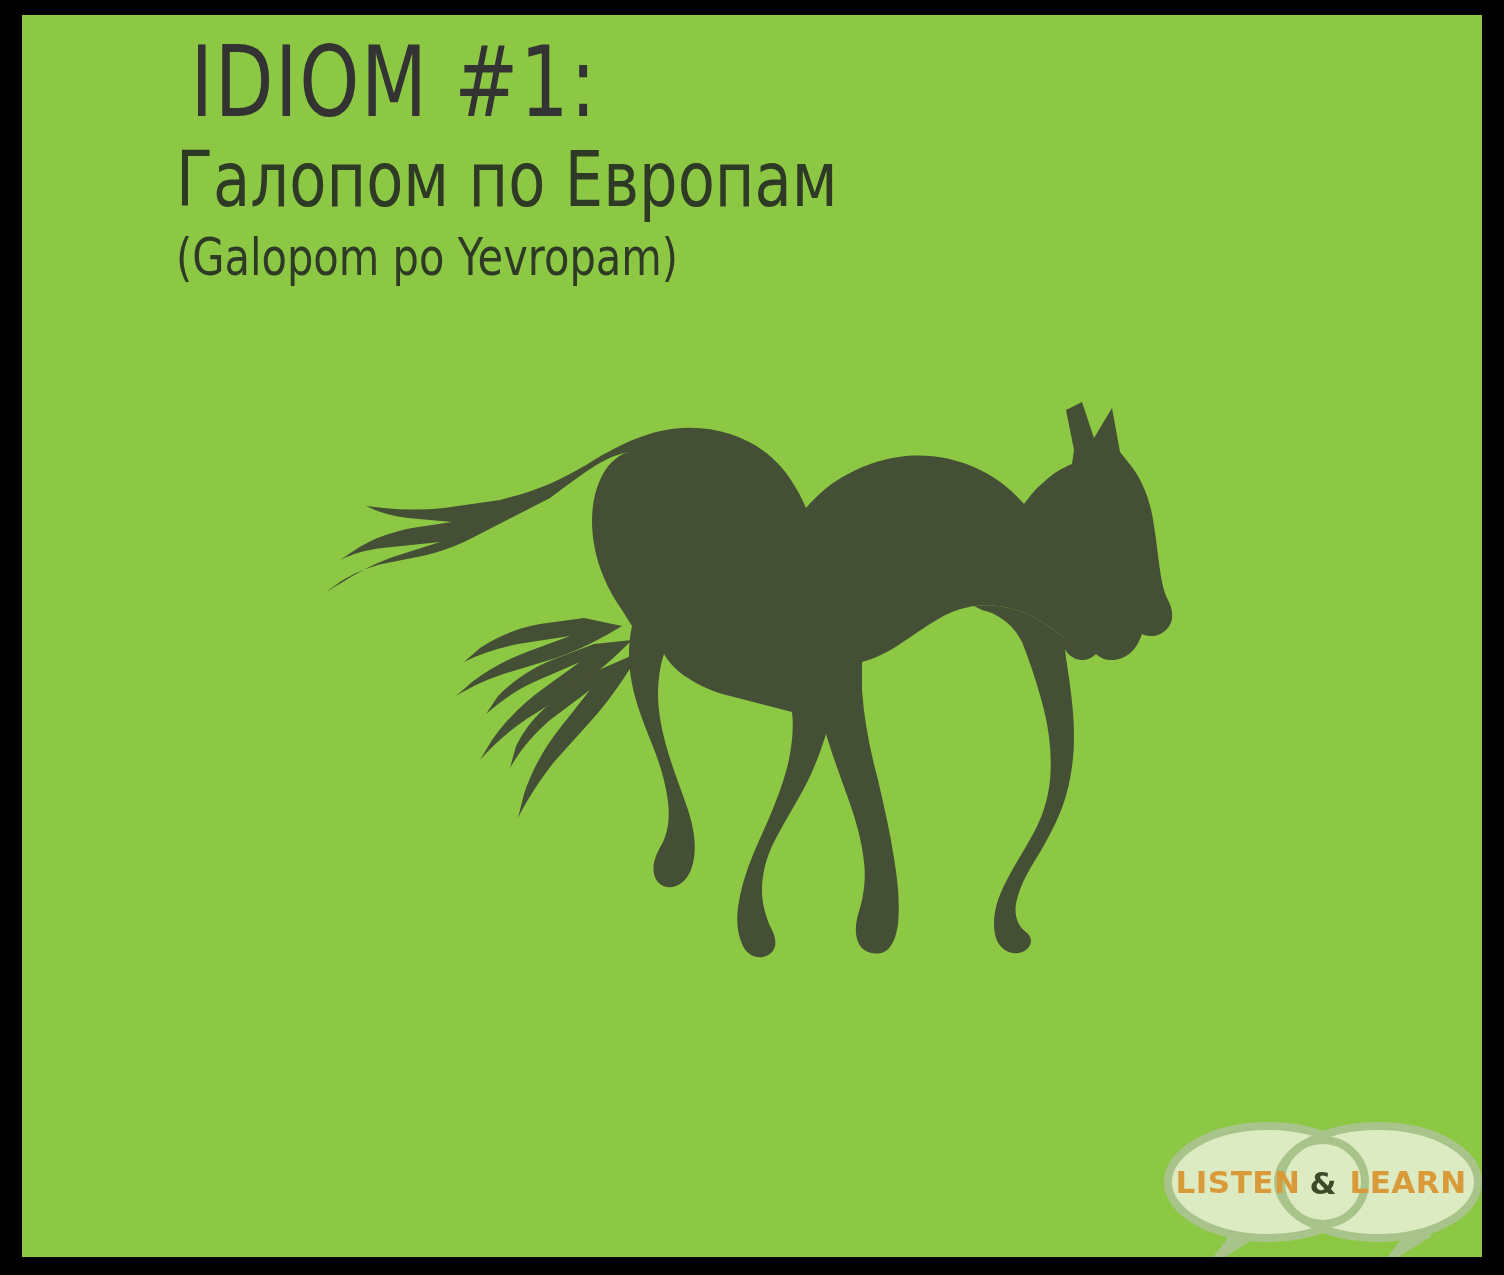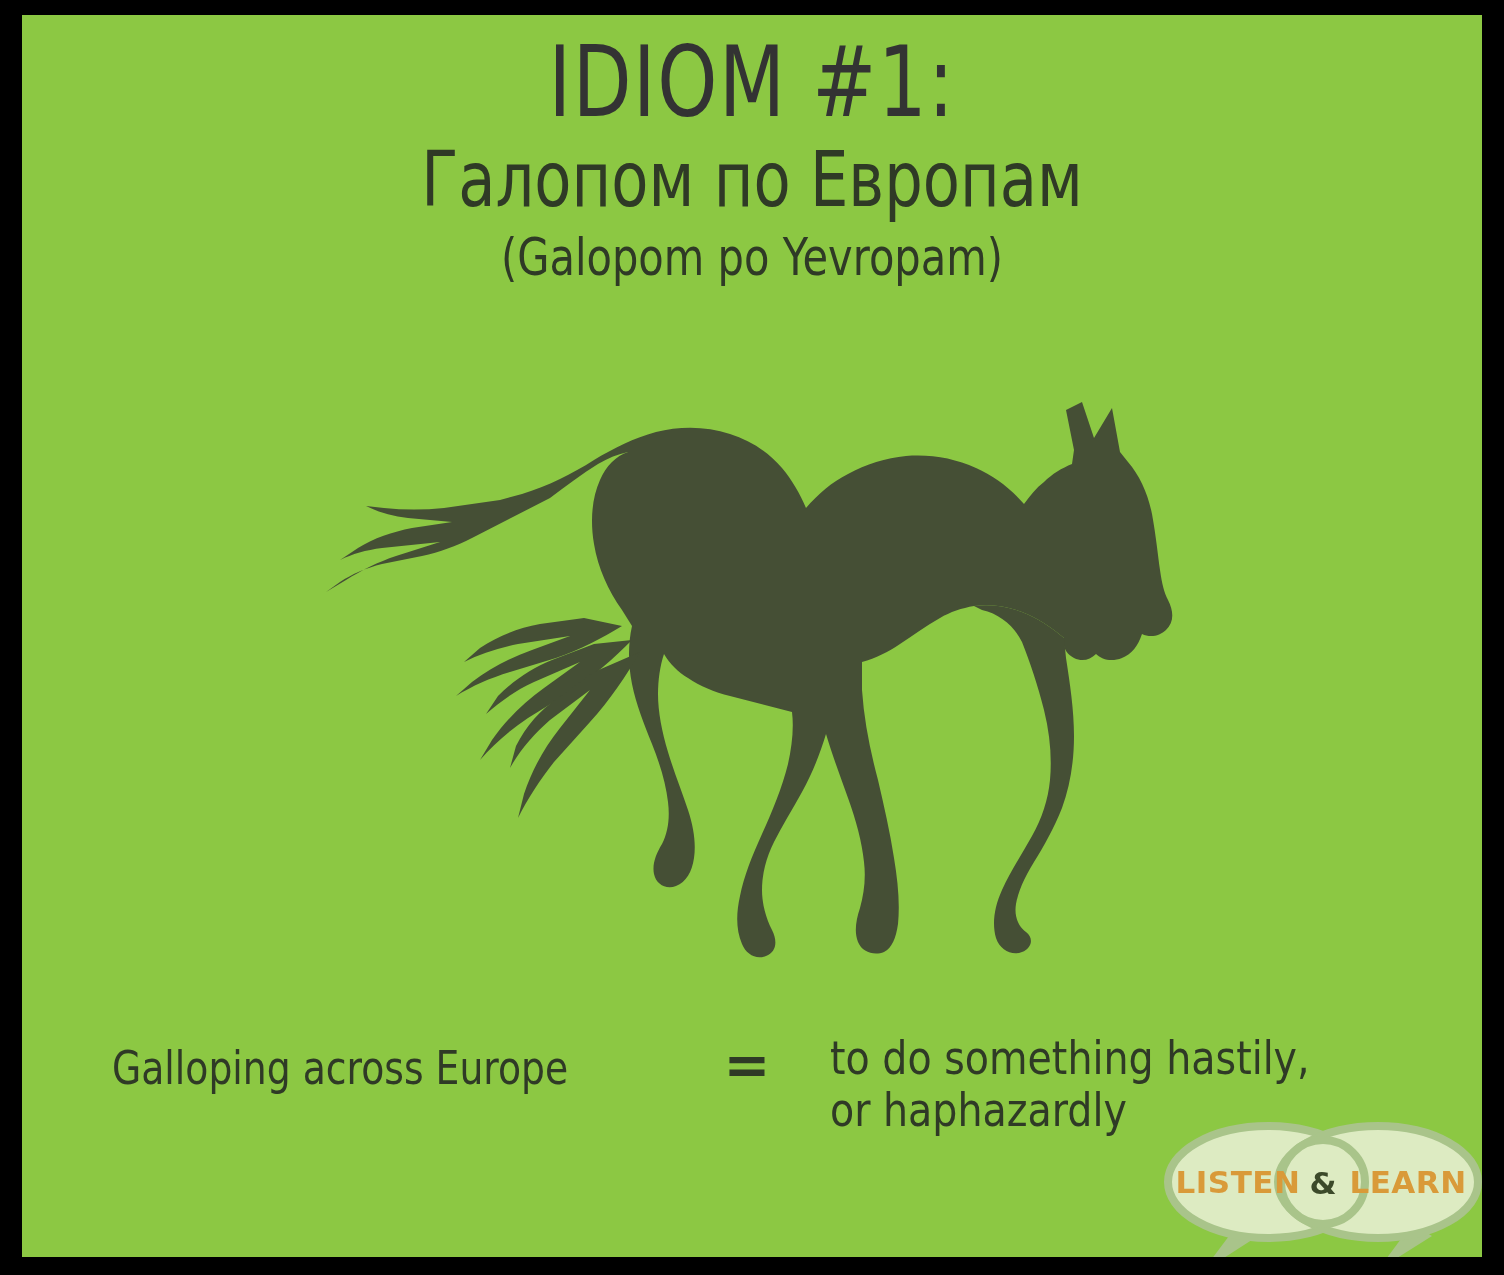--- a/index.html
+++ b/index.html
@@ -28,24 +28,23 @@
     top: 15px;
     width: 1460px;
     height: 1242px;
     background: #8CC843;
     overflow: hidden;
   }
 
   
   .heading-block {
     position: absolute;
-    left: 0;
+    left: 8px;
     top: 18px;
     width: 1460px;
-    text-align: center;
     pointer-events: none;
   }
 
   #title-main {
     font-family: "DejaVu Sans", "Liberation Sans", sans-serif;
     font-size: 98px;
     font-weight: 400;
     letter-spacing: 2px;
     color: #333333;
     line-height: 1.02;
@@ -291,30 +290,20 @@
             C 692 236 678 224 660 220
             Z"></path>
 
           <path d="M 300 236 C 280 248 258 260 234 268 L 188 282 C 168 288 150 296 134 306 L 150 292 C 168 278 188 268 210 260 L 248 246 L 196 254 C 176 258 158 264 142 272 L 158 258 C 176 246 196 238 218 234 L 262 228 Z"></path>
           <path d="M 310 250 C 292 268 272 286 248 302 L 206 328 C 188 340 172 354 158 370 L 170 350 C 184 330 202 312 222 298 L 258 272 L 212 292 C 194 300 178 312 164 324 L 176 306 C 192 290 210 278 230 270 L 272 254 Z"></path>
           <path d="M 318 262 C 304 286 288 310 268 332 L 232 372 C 218 390 206 408 196 428 L 202 404 C 210 380 222 358 238 338 L 268 300 L 228 330 C 212 344 198 360 188 378 L 194 356 C 204 336 218 320 236 308 L 272 282 Z"></path>
         </g>
       </svg>
     </div>
 
-    <div id="meaning-row">
-      <div id="literal-text">Galloping across Europe</div>
-
-      <div id="equals-sign">=</div>
-
-      <div id="definition-text">
-        <span class="dl">to do something hastily,</span>
-        <span class="dl">or haphazardly</span>
-      </div>
-    </div>
 
     <div id="logo">
       <svg viewBox="0 0 340 160" xmlns="http://www.w3.org/2000/svg">
 
         <path d="M 88 104 L 52 152 L 108 116 Z" fill="#A9C48A"></path>
 
         <path d="M 262 104 L 228 150 L 282 116 Z" fill="#A9C48A"></path>
 
         <ellipse cx="118" cy="62" rx="100" ry="56" fill="#DDEBC2" stroke="#A9C48A" stroke-width="8"></ellipse>
 

